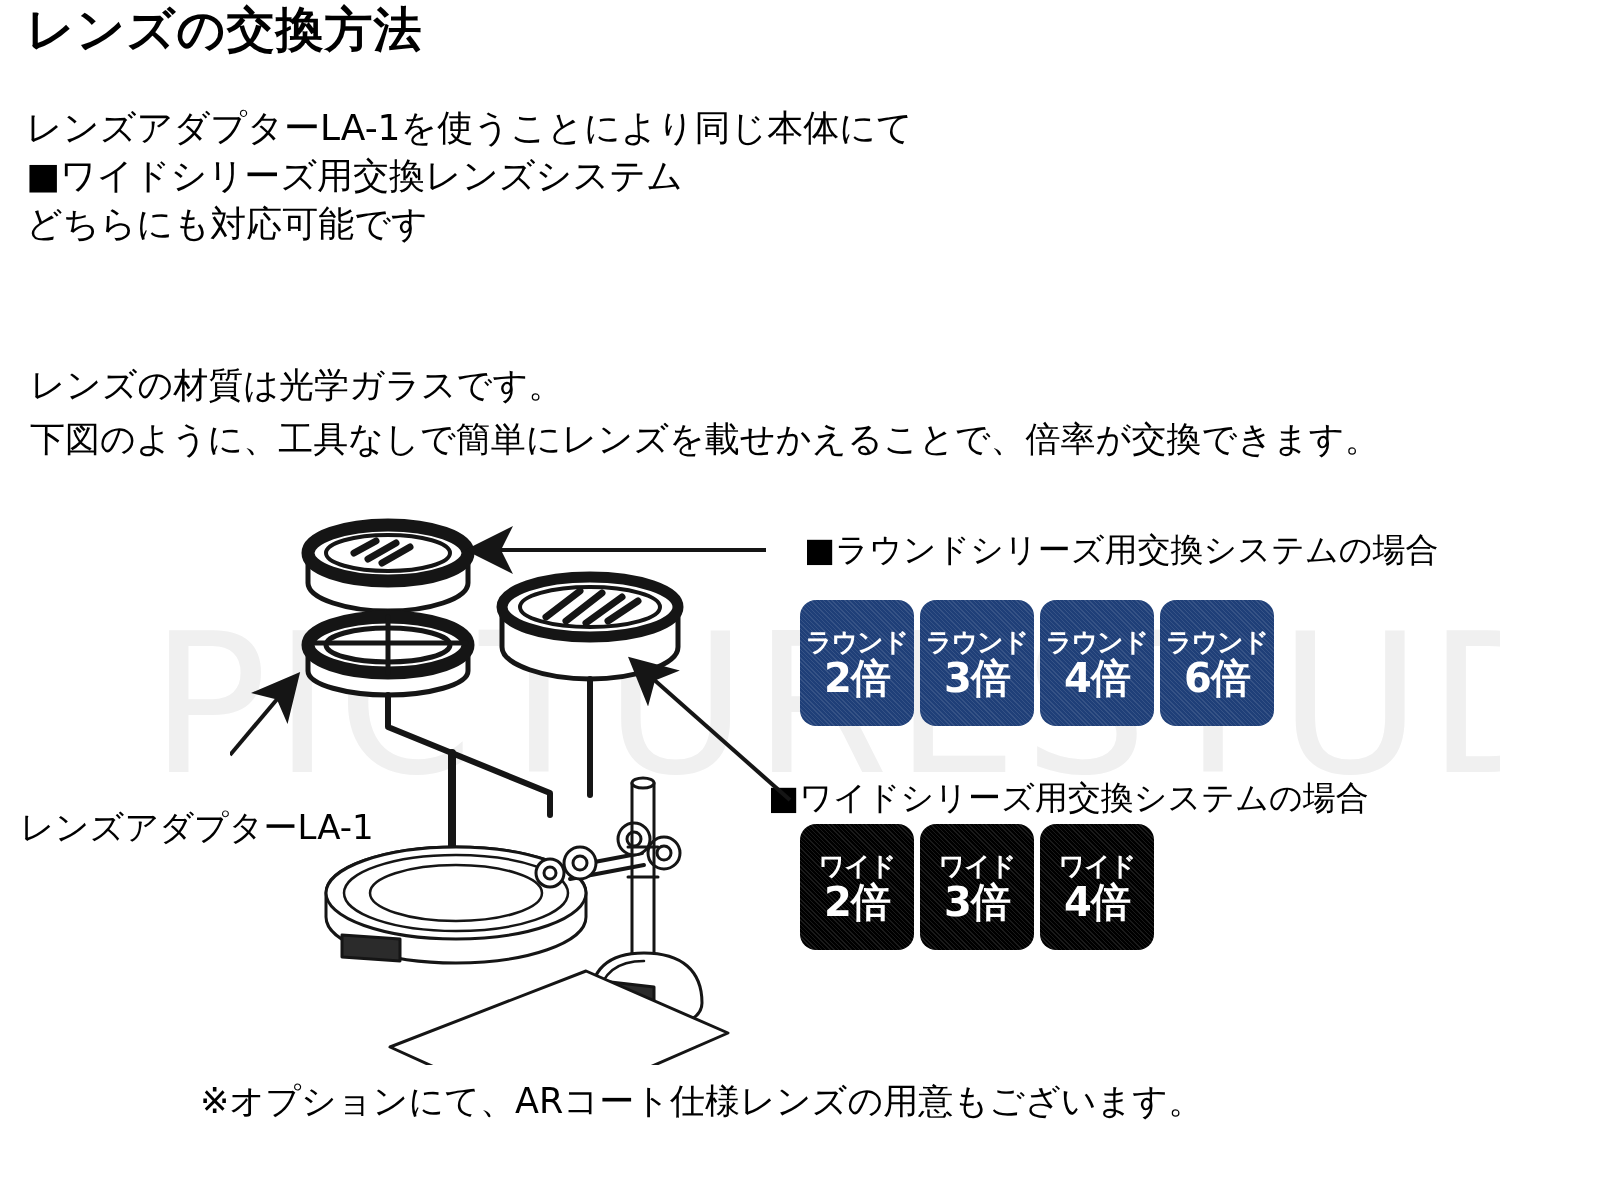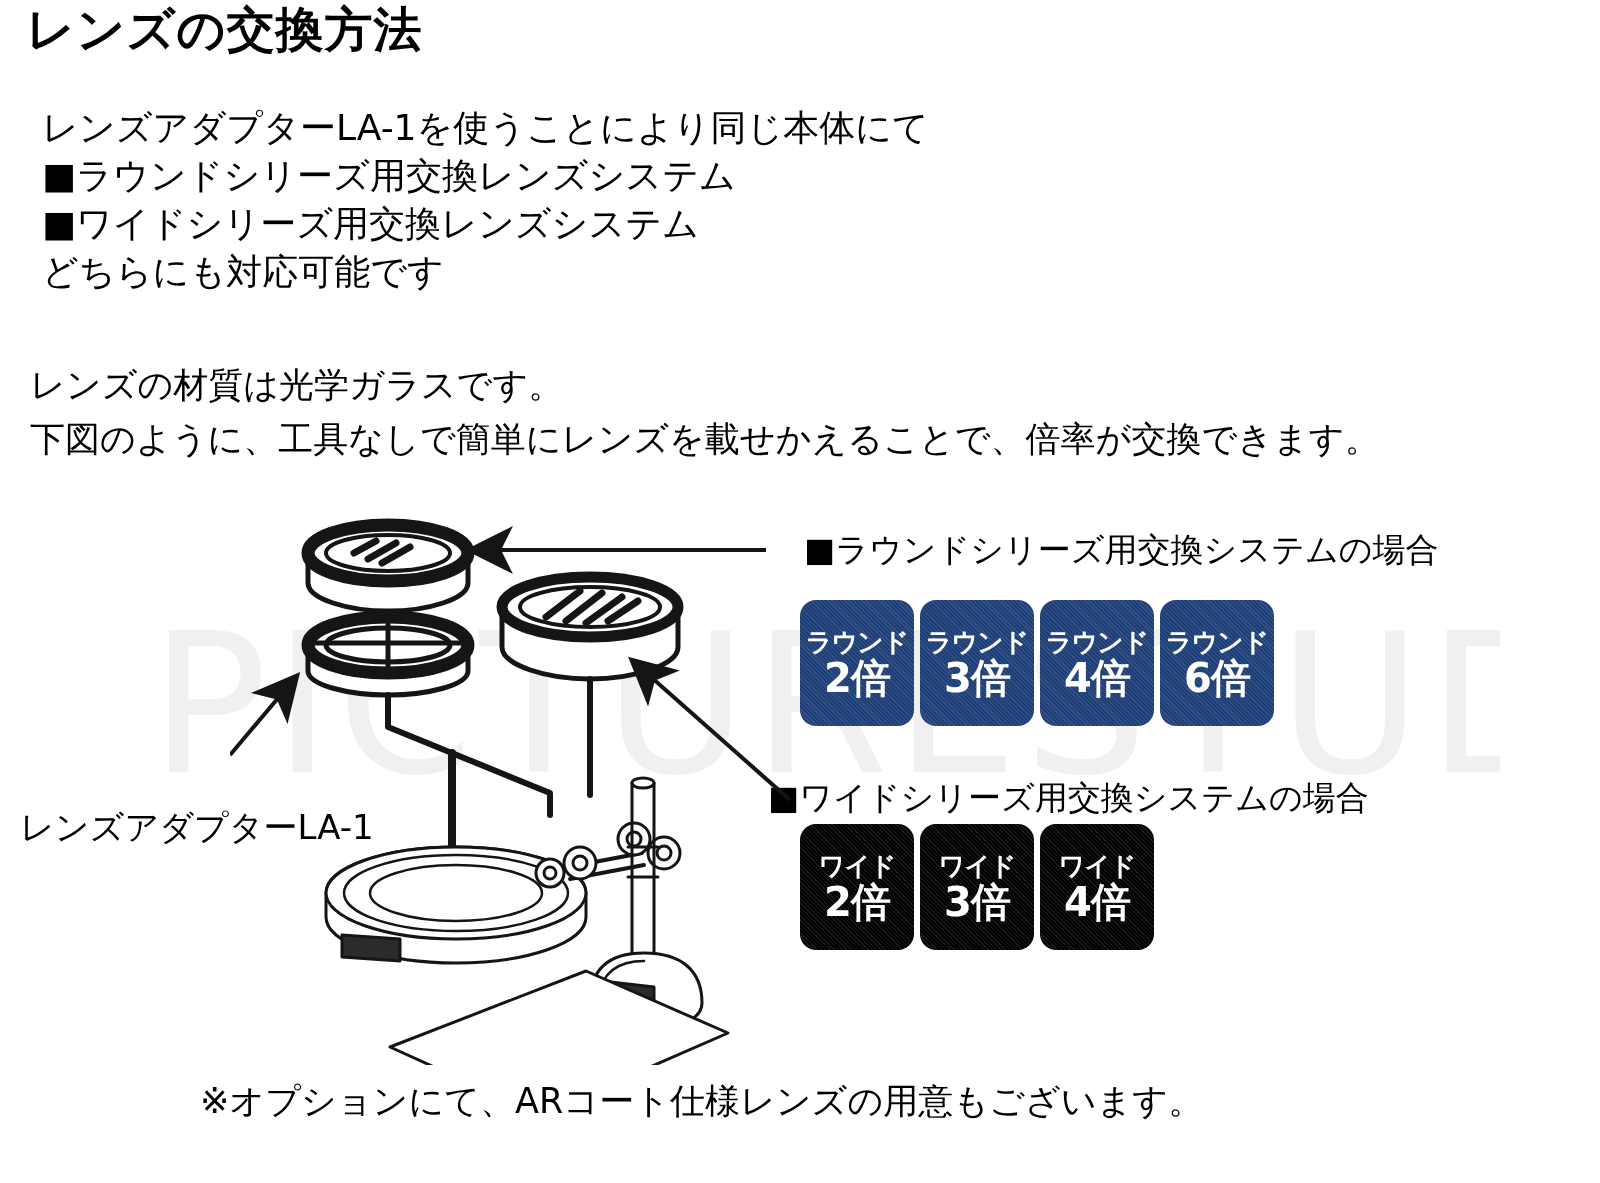--- a/index.html
+++ b/index.html
@@ -44,21 +44,21 @@
     left: 26px;
     top: 2px;
     font-size: 48px;
     font-weight: 700;
     letter-spacing: 1px;
     line-height: 1.15;
     white-space: nowrap;
   }
   .intro {
     position: absolute;
-    left: 42px;
+    left: 26px;
     top: 104px;
     font-size: 36px;
     font-weight: 400;
     line-height: 48px;
     white-space: nowrap;
   }
   .intro div { height: 48px; }
 
   .material {
     position: absolute;
@@ -171,21 +171,20 @@
 <body>
 
 <div id="page">
 
   <div class="watermark">PICTURESTUDIO</div>
 
   <div class="title">レンズの交換方法</div>
 
   <div class="intro">
     <div>レンズアダプターLA-1を使うことにより同じ本体にて</div>
-    <div>■ラウンドシリーズ用交換レンズシステム</div>
     <div>■ワイドシリーズ用交換レンズシステム</div>
     <div>どちらにも対応可能です</div>
   </div>
 
   <div class="material">
     <div>レンズの材質は光学ガラスです。</div>
     <div>下図のように、工具なしで簡単にレンズを載せかえることで、倍率が交換できます。</div>
   </div>
 
   <svg id="illus" viewBox="0 0 520 570">

